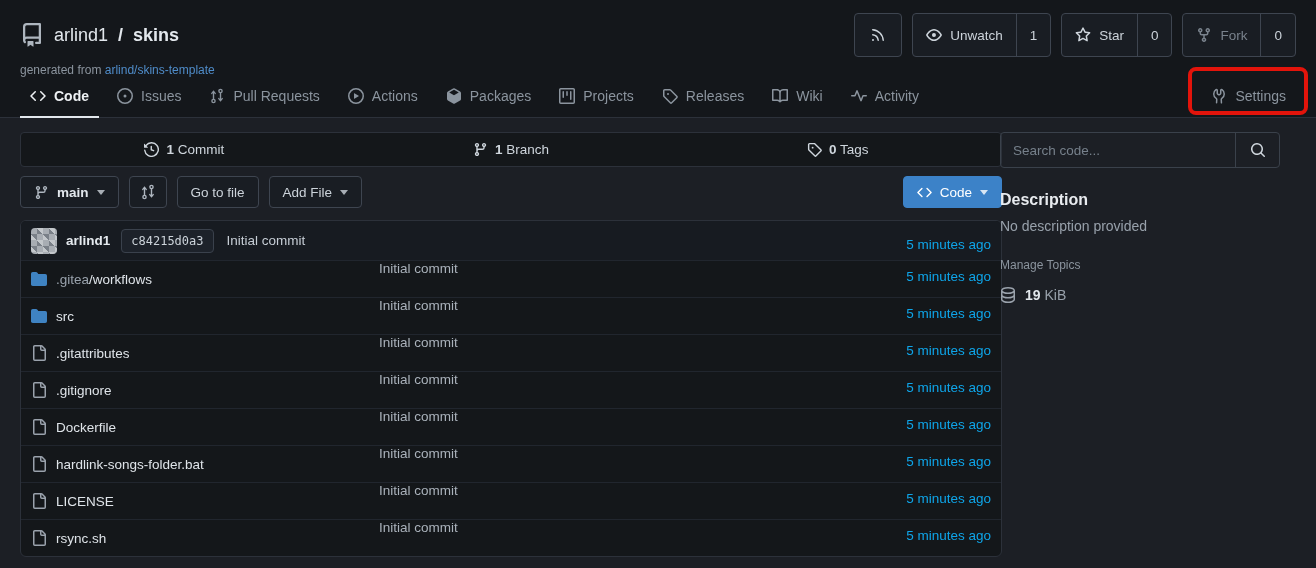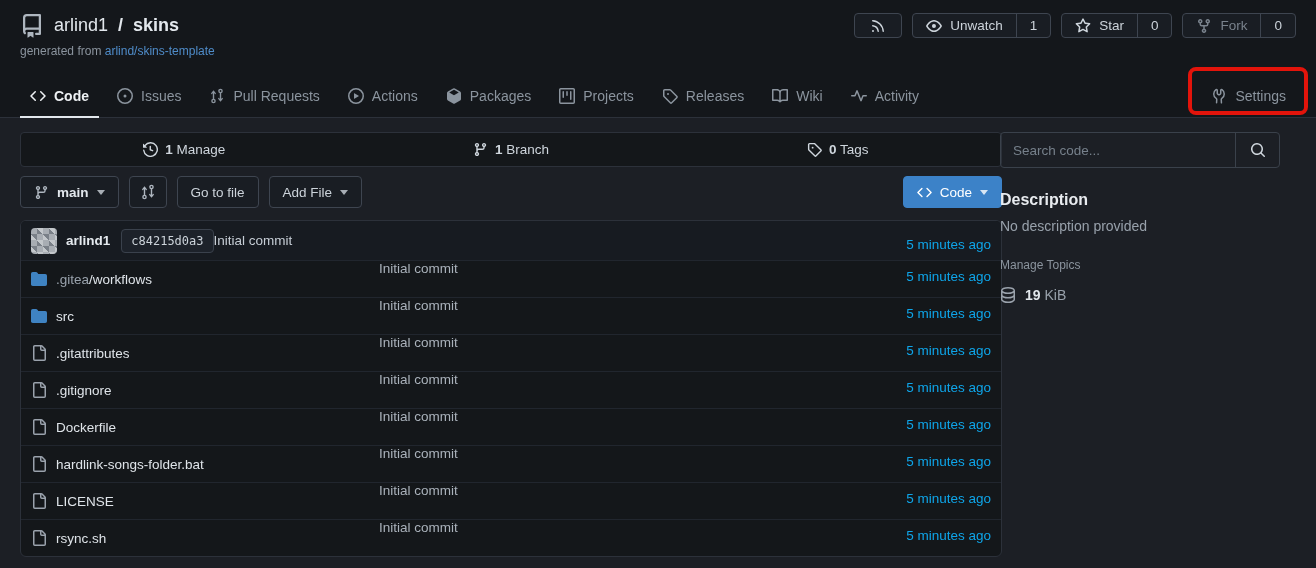--- a/index.html
+++ b/index.html
@@ -20,21 +20,21 @@
     position:absolute; top:0; left:0; right:0; height:118px;
     background:#14171b; border-bottom:1px solid #2c313a;
   }
   .header-top { display:flex; align-items:center; padding:13px 20px 0 20px; }
   .repo-title { display:flex; align-items:center; gap:10px; font-size:18px; color:#e3e8ed; }
   .repo-title .icon { color:#aeb6bf; }
   .title-owner { font-weight:400; }
   .title-rest { font-weight:700; }
   .header-actions { margin-left:auto; display:flex; gap:10px; }
   .btn-group {
-    display:flex; align-items:stretch; height:25px;
+    display:flex; align-items:stretch; height:44px;
     border:1px solid #3e4550; border-radius:4px; background:#191d23; overflow:hidden;
   }
   .btn-seg { display:flex; align-items:center; gap:8px; padding:0 13px; font-size:13.5px; color:#ccd3da; cursor:pointer; }
   .btn-seg.dim { color:#79828c; }
   .btn-count { display:flex; align-items:center; padding:0 13px; border-left:1px solid #3e4550; color:#ccd3da; font-size:13.5px; cursor:pointer; }
   .btn-square { width:46px; justify-content:center; padding:0; }
 
   .generated { padding:6px 20px 0 20px; font-size:12px; color:#8b949e; }
   .generated a { color:#4f8cc9; text-decoration:none; }
 
@@ -74,21 +74,21 @@
     background-color:#8f959b;
     background-image:
       linear-gradient(45deg,#c3c7cb 25%,transparent 25%,transparent 75%,#c3c7cb 75%),
       linear-gradient(45deg,#7a8088 25%,#a8adb3 25%,#a8adb3 75%,#7a8088 75%);
     background-size:12px 12px; background-position:0 0,6px 6px;
   }
   .commit-author { font-weight:700; color:#e4e9ee; margin-right:11px; }
   .hash {
     font-family:"DejaVu Sans Mono", monospace; font-size:12px; color:#ccd3da;
     background:#1d222a; border:1px solid #3a414c; border-radius:4px;
-    padding:4px 9px; cursor:pointer;
+    padding:4px 9px; margin-right:13px; cursor:pointer;
   }
   .commit-msg { color:#c6cdd5; cursor:pointer; }
   .row-time { margin-left:auto; color:#0ea5e9; white-space:nowrap;margin-top:8px; }
 
   .file-row { display:flex; height:37px; padding:0 10px; border-top:1px solid #21262e; font-size:13.5px; }
   .name-cell { width:348px; display:flex; align-items:center; gap:9px; cursor:pointer; }
   .name-cell .icon.folder { color:#3f83c2; }
   .name-cell .icon.file { color:#9aa2ac; }
   .fname { color:#dfe4e9; }
   .fname-prefix { color:#9aa3ad; }
@@ -273,21 +273,21 @@
 
 <div class="main">
 
   <div class="summary-bar">
     <div class="summary-cell">
       <span class="icon">
           <svg width="15" height="15" viewBox="0 0 16 16" fill="currentColor">
             <path d="m.427 1.927 1.215 1.215a8.002 8.002 0 1 1-1.6 5.685.75.75 0 1 1 1.493-.154 6.5 6.5 0 1 0 1.18-4.458l1.358 1.358A.25.25 0 0 1 3.896 6H.25A.25.25 0 0 1 0 5.75V2.104a.25.25 0 0 1 .427-.177ZM7.75 4a.75.75 0 0 1 .75.75v2.992l2.028.812a.75.75 0 0 1-.557 1.392l-2.5-1A.751.751 0 0 1 7 8.25v-3.5A.75.75 0 0 1 7.75 4Z"></path>
           </svg>
         </span>
-      <span><b>1</b> <span>Manage</span></span>
+      <span><b>1</b> <span>Commit</span></span>
     </div>
     <div class="summary-cell">
       <span class="icon">
           <svg width="15" height="15" viewBox="0 0 16 16" fill="currentColor">
             <path d="M9.5 3.25a2.25 2.25 0 1 1 3 2.122V6A2.5 2.5 0 0 1 10 8.5H6a1 1 0 0 0-1 1v1.128a2.251 2.251 0 1 1-1.5 0V5.372a2.25 2.25 0 1 1 1.5 0v1.836A2.493 2.493 0 0 1 6 7h4a1 1 0 0 0 1-1v-.628A2.25 2.25 0 0 1 9.5 3.25Zm-6 0a.75.75 0 1 0 1.5 0 .75.75 0 0 0-1.5 0Zm8.25-.75a.75.75 0 1 0 0 1.5.75.75 0 0 0 0-1.5ZM4.25 12a.75.75 0 1 0 0 1.5.75.75 0 0 0 0-1.5Z"></path>
           </svg>
         </span>
       <span><b>1</b> <span>Branch</span></span>
     </div>
     <div class="summary-cell">

